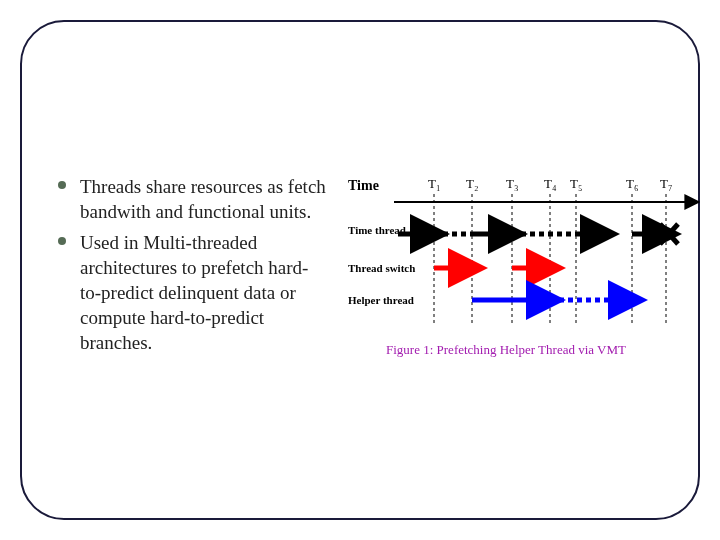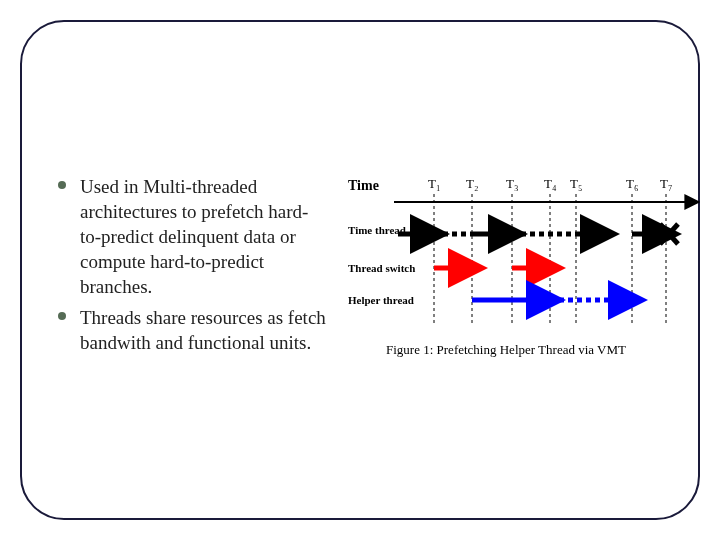--- a/index.html
+++ b/index.html
@@ -69,39 +69,39 @@
     position: absolute;
     font-family: "Times New Roman", Times, serif;
     color: #000;
   }
   .axis-label { font-weight: bold; font-size: 14px; font-family: Liberation Serif, serif; }
   .row-label { font-weight: bold; font-size: 11px; }
   .tick-label { font-size: 13px; }
   .caption {
     position: absolute;
     font-size: 13px;
-    color: #000000;
+    color: #a21caf;
   }
   svg { position: absolute; left: 0; top: 0; }
 </style>
 </head>
 <body>
 
 <div class="slide">
 
 
   <div class="content">
     <ul class="bullets">
       <li>
         <span class="dot"></span>
-        <span>Used in Multi-threaded architectures to prefetch hard-to-predict delinquent data or compute hard-to-predict branches.</span>
+        <span>Threads share resources as fetch bandwith and functional units.</span>
       </li>
       <li>
         <span class="dot"></span>
-        <span>Threads share resources as fetch bandwith and functional units.</span>
+        <span>Used in Multi-threaded architectures to prefetch hard-to-predict delinquent data or compute hard-to-predict branches.</span>
       </li>
     </ul>
   </div>
 
   <div class="figure">
 
     <div class="fig-label axis-label" style="left:0;top:4px;">Time</div>
 
     <div class="fig-label tick-label" style="left:80px;top:2px;">T₁</div>
     <div class="fig-label tick-label" style="left:118px;top:2px;">T₂</div>

